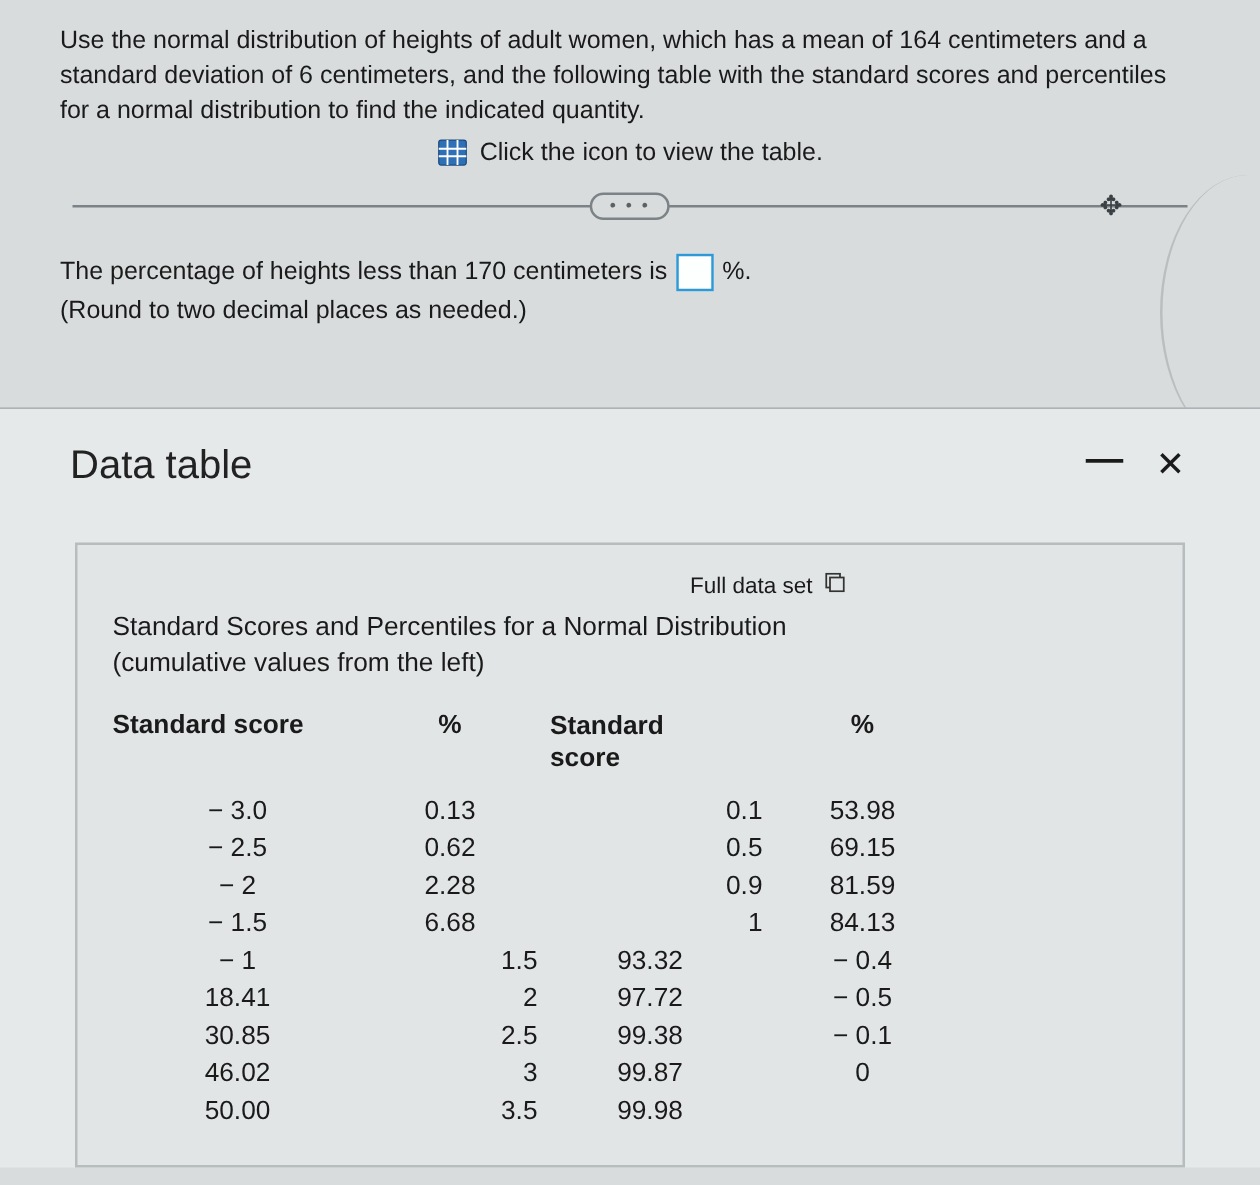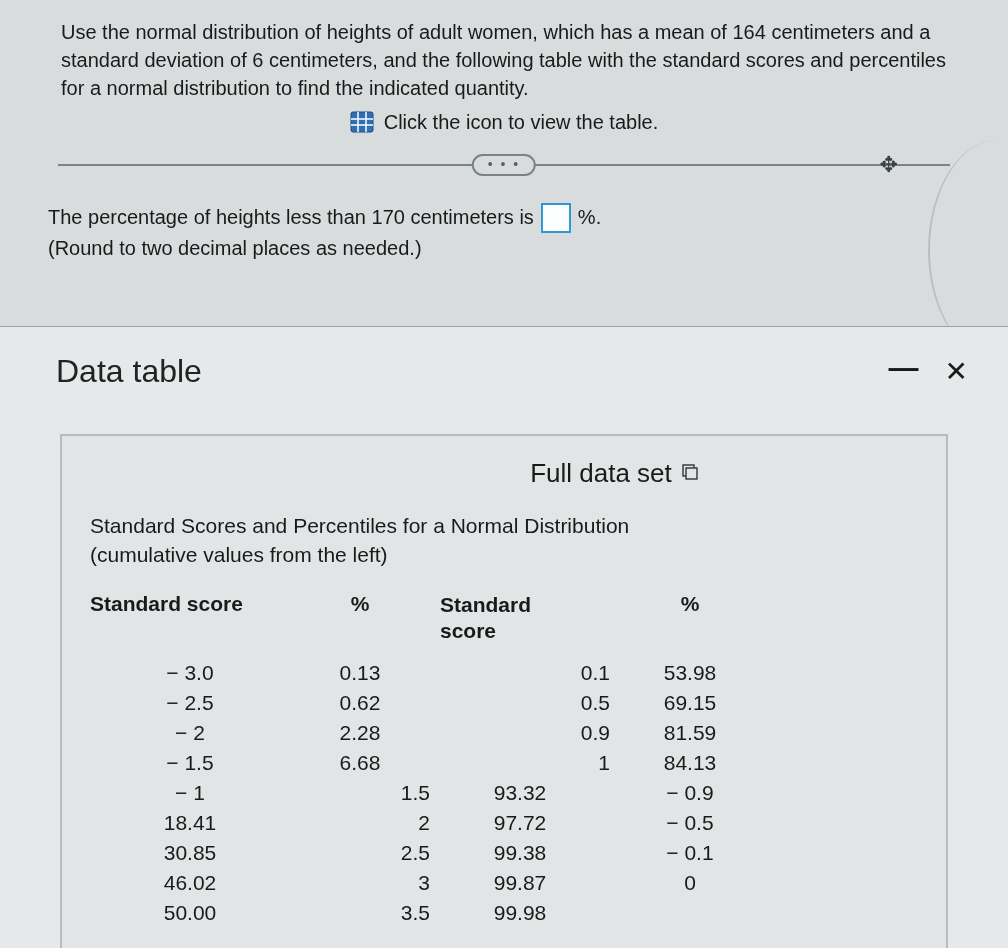--- a/index.html
+++ b/index.html
@@ -12,21 +12,20 @@
       overflow: hidden;
       color: #1a1a1a;
     }
     .question-area {
       padding: 18px 48px 10px 48px;
       font-size: 20px;
       line-height: 1.4;
     }
     .question-text {
       margin-bottom: 6px;
-      margin-left: 13px;
     }
     .icon-row {
       display: flex;
       align-items: center;
       gap: 10px;
       margin-top: 4px;
       justify-content: center;
     }
     .table-icon {
       width: 24px;
@@ -95,21 +94,21 @@
       top: 326px;
       width: 1008px;
       background: #e6e9ea;
       border-top: 1px solid #9aa1a3;
       padding: 0;
     }
     .modal-header {
       display: flex;
       justify-content: space-between;
       align-items: center;
-      padding: 26px 40px 10px 56px;
+      padding: 26px 60px 10px 56px;
     }
     .modal-title {
       font-size: 32px;
       font-weight: 400;
       color: #222;
     }
     .modal-controls {
       display: flex;
       gap: 26px;
       align-items: center;
@@ -131,22 +130,22 @@
       margin: 34px 60px 0 60px;
       background: #e2e5e6;
       border: 2px solid #b7bdbe;
       padding: 22px 28px 28px 28px;
     }
     .full-data-row {
       display: flex;
       justify-content: center;
       align-items: center;
       gap: 8px;
-      font-size: 26px;
-      margin-bottom: 22px;
+      font-size: 18px;
+      margin-bottom: 8px;
       padding-left: 220px;
     }
     .copy-small-icon {
       font-size: 16px;
     }
     .table-caption {
       font-size: 21px;
       line-height: 1.4;
       margin-bottom: 18px;
     }
@@ -272,21 +271,21 @@
 
       <div class="cell col1">− 1.5</div>
       <div class="cell col2">6.68</div>
       <div class="cell col3">1</div>
       <div class="cell col4">84.13</div>
 
       <div class="cell col1">− 1</div>
       <div class="cell col3">1.5</div>
       <div class="cell col4">93.32</div>
 
-      <div class="cell col1">− 0.9</div>
+      <div class="cell col1">− 0.4</div>
       <div class="cell col2">18.41</div>
       <div class="cell col3">2</div>
       <div class="cell col4">97.72</div>
 
       <div class="cell col1">− 0.5</div>
       <div class="cell col2">30.85</div>
       <div class="cell col3">2.5</div>
       <div class="cell col4">99.38</div>
 
       <div class="cell col1">− 0.1</div>

